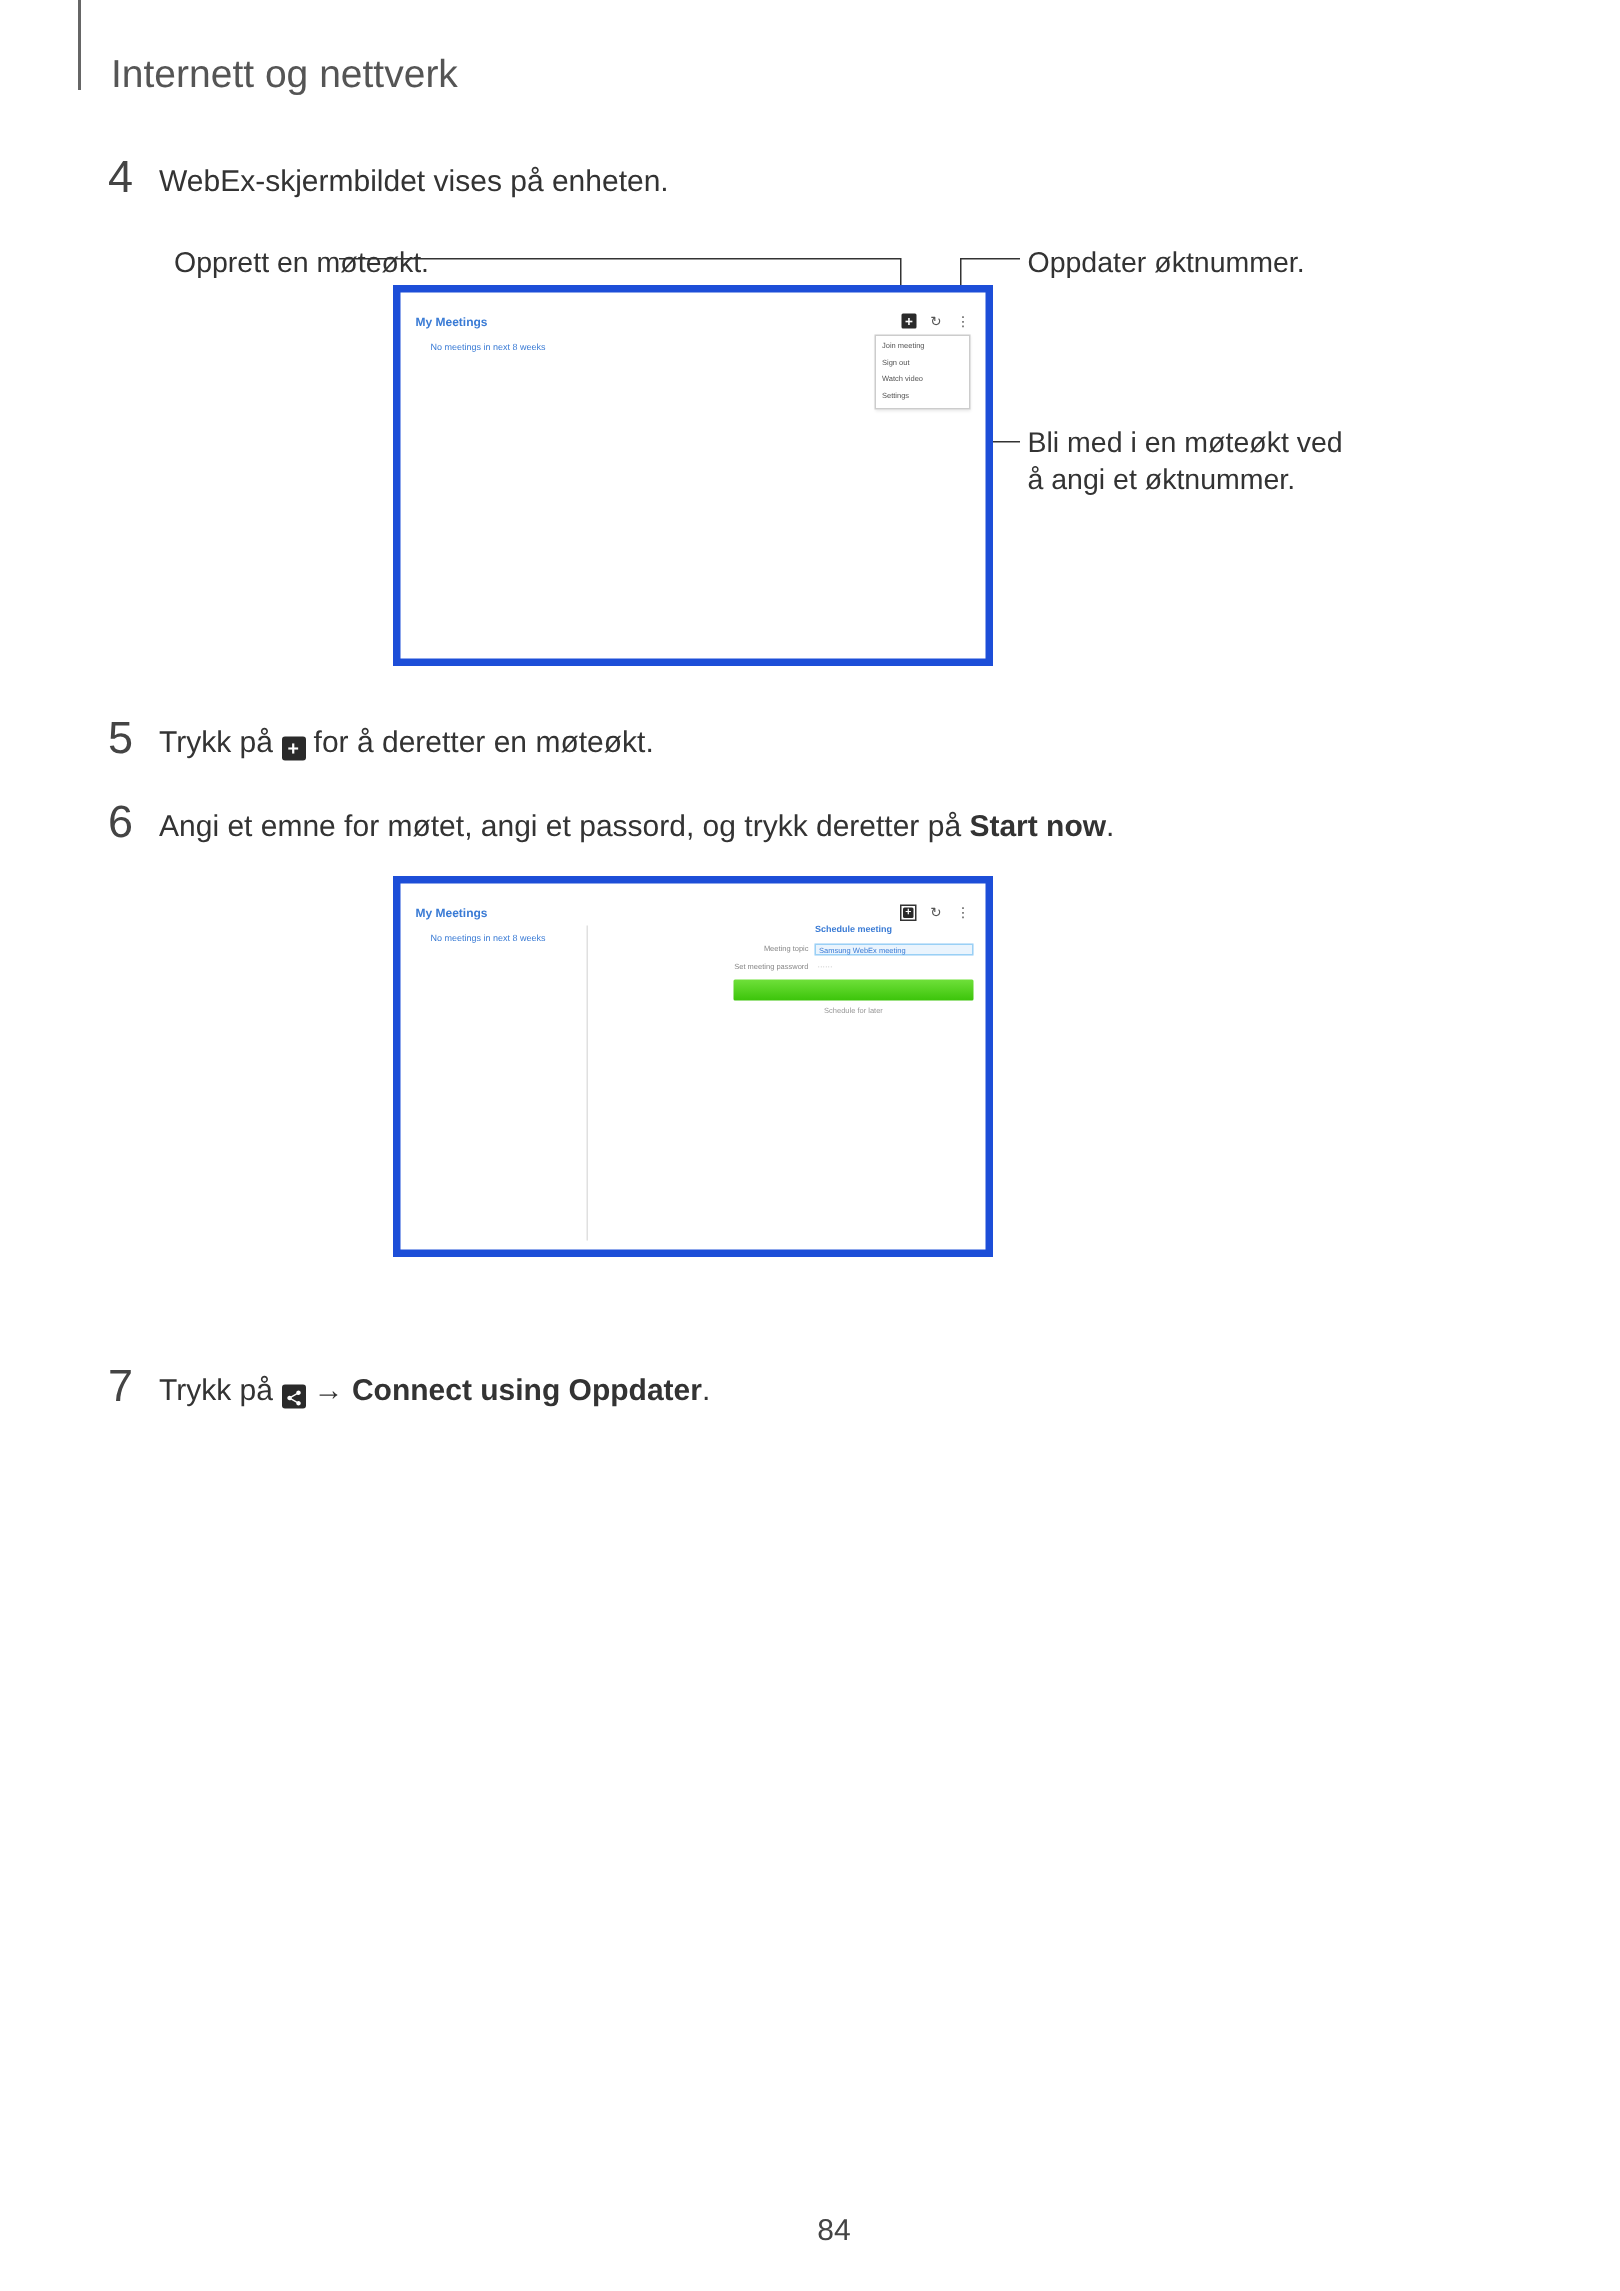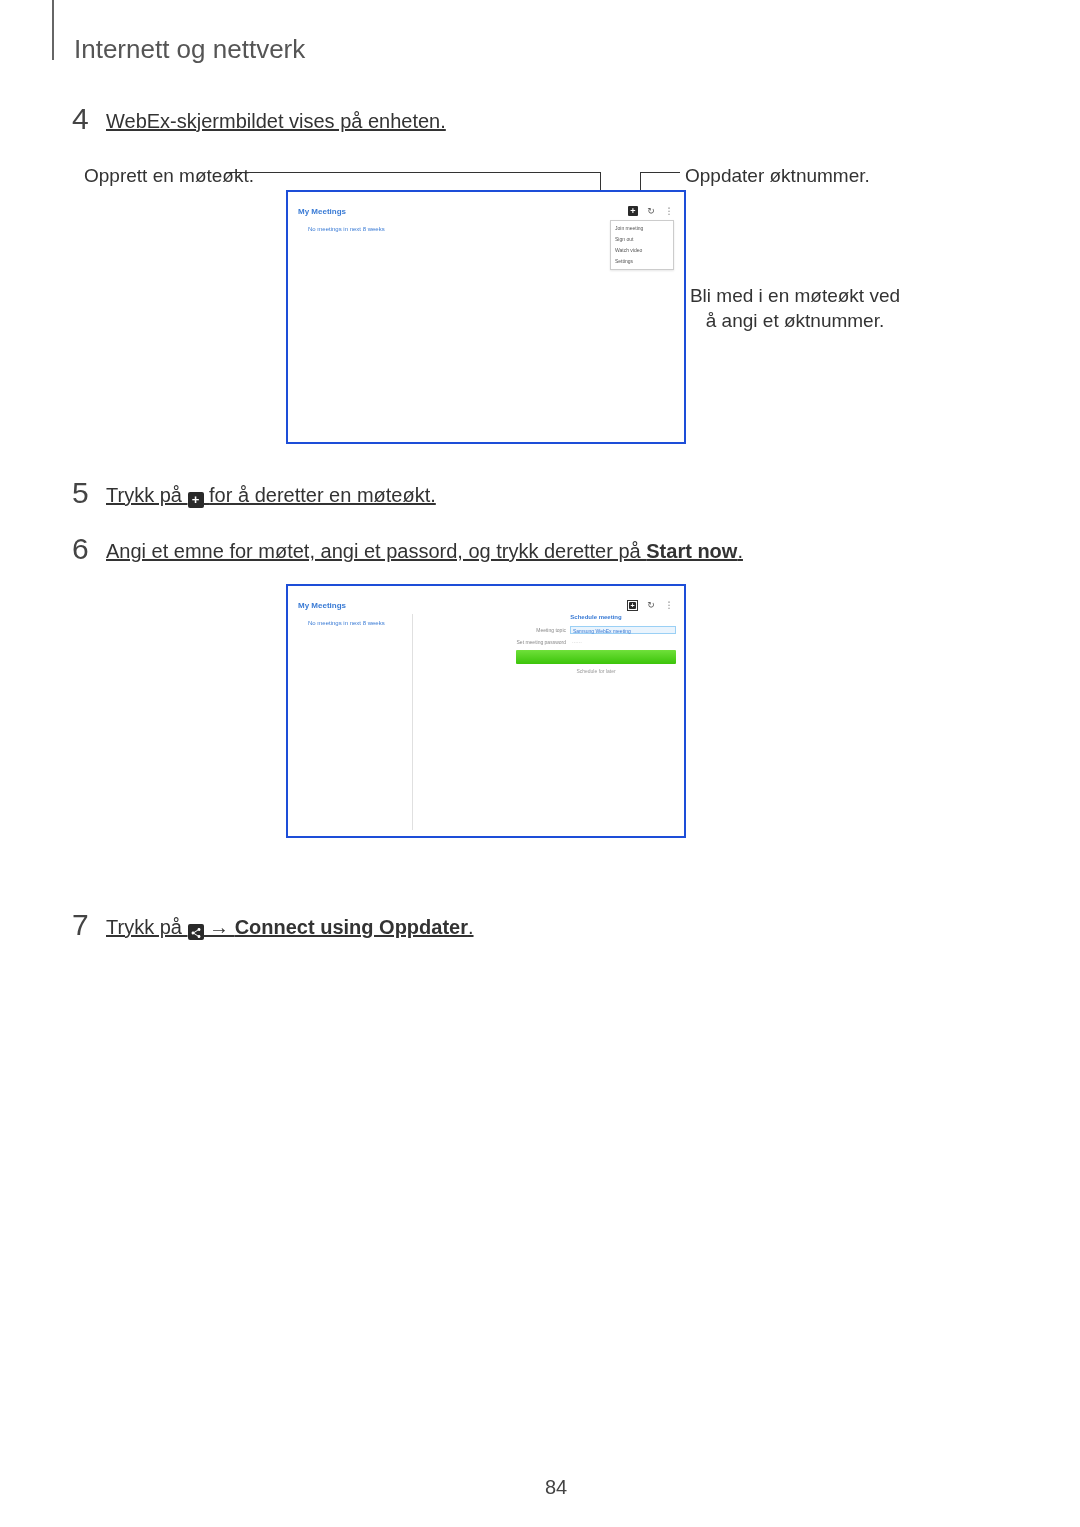--- a/index.html
+++ b/index.html
@@ -37,58 +37,56 @@
     font-size: 30px;
     font-weight: 400;
     color: #444;
     width: 34px;
     line-height: 1;
   }
   .step-text {
     font-size: 20px;
     color: #333;
     padding-top: 6px;
-    text-decoration: underline;
   }
   .step-text .bold { font-weight: 700; }
   .step4 { top: 104px; }
   .step5 { top: 478px; }
   .step6 { top: 534px; }
   .step7 { top: 910px; }
 
   .callout {
     position: absolute;
     font-size: 19px;
     color: #333;
     line-height: 1.3;
   }
-  .callout-left { left: 84px; top: 164px; text-align: right; }
+  .callout-left { left: 116px; top: 164px; text-align: right; }
   .callout-right-top { left: 685px; top: 164px; }
-  .callout-right-bottom { left: 685px; top: 284px; width: 220px; text-align: center; }
+  .callout-right-bottom { left: 685px; top: 284px; width: 220px; }
 
   
   .line {
     position: absolute;
     background: #333;
   }
   
   .l1h { top: 172px; left: 226px; width: 374px; height: 1px; }
   .l1v { top: 172px; left: 600px; width: 1px; height: 32px; }
   
   .l2h { top: 172px; left: 640px; width: 40px; height: 1px; }
   .l2v { top: 172px; left: 640px; width: 1px; height: 30px; }
   
   .l3h { top: 294px; left: 632px; width: 48px; height: 1px; }
 
   
   .mock {
     position: absolute;
-    border: 2px solid #1d4ed8;
+    border: 5px solid #1d4ed8;
     background: #fff;
-    margin-left: 24px;
   }
   .mock1 { left: 262px; top: 190px; width: 400px; height: 254px; }
   .mock2 { left: 262px; top: 584px; width: 400px; height: 254px; }
 
   .mock-titlebar {
     position: absolute;
     top: 10px; left: 0; right: 0;
     height: 18px;
     display: flex;
     align-items: center;

